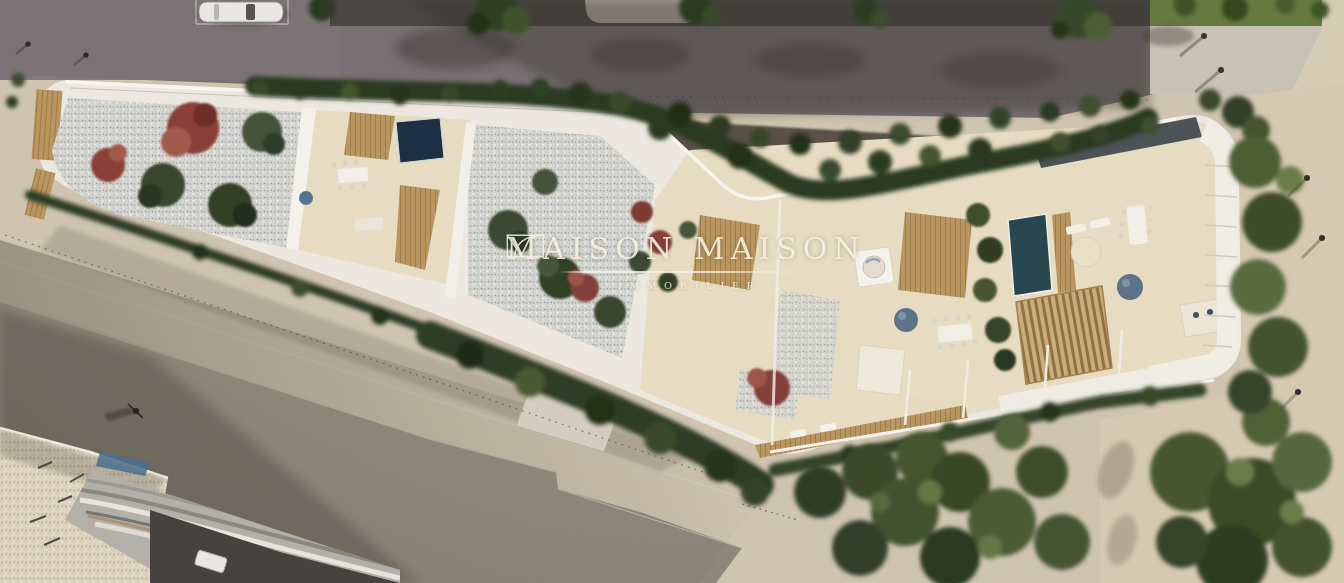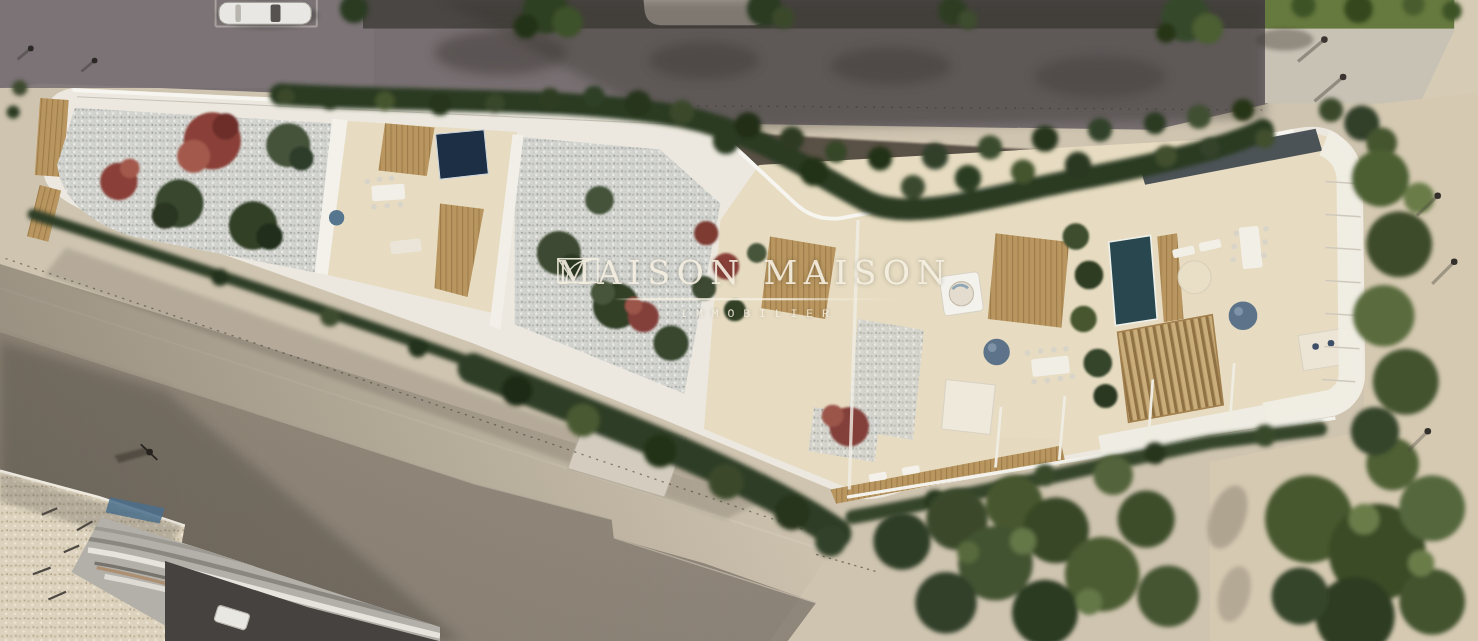--- a/index.html
+++ b/index.html
@@ -18,21 +18,21 @@
   .brand-word{
     font-family:"DejaVu Serif","Liberation Serif",serif;
     font-size:30px;letter-spacing:6px;font-weight:400;line-height:1;
   }
   .brand-logo{width:38px;height:24px;flex:0 0 auto;}
   .brand-rule{
     height:1.5px;width:258px;margin:7px auto 7px auto;
     background:linear-gradient(90deg,rgba(245,239,225,0) 0%,rgba(245,239,225,.9) 12%,rgba(245,239,225,.9) 62%,rgba(245,239,225,0) 100%);
   }
   .brand-tagline{
-    font-family:Liberation Mono, monospace;
+    font-family:Liberation Serif, serif;
     font-size:10.5px;letter-spacing:8px;text-indent:8px;opacity:.95;
   }
 </style>
 </head>
 <body>
 
 <div class="stage">
 
 <svg viewBox="0 0 1344 583" width="1344" height="583" xmlns="http://www.w3.org/2000/svg">
   <defs>

